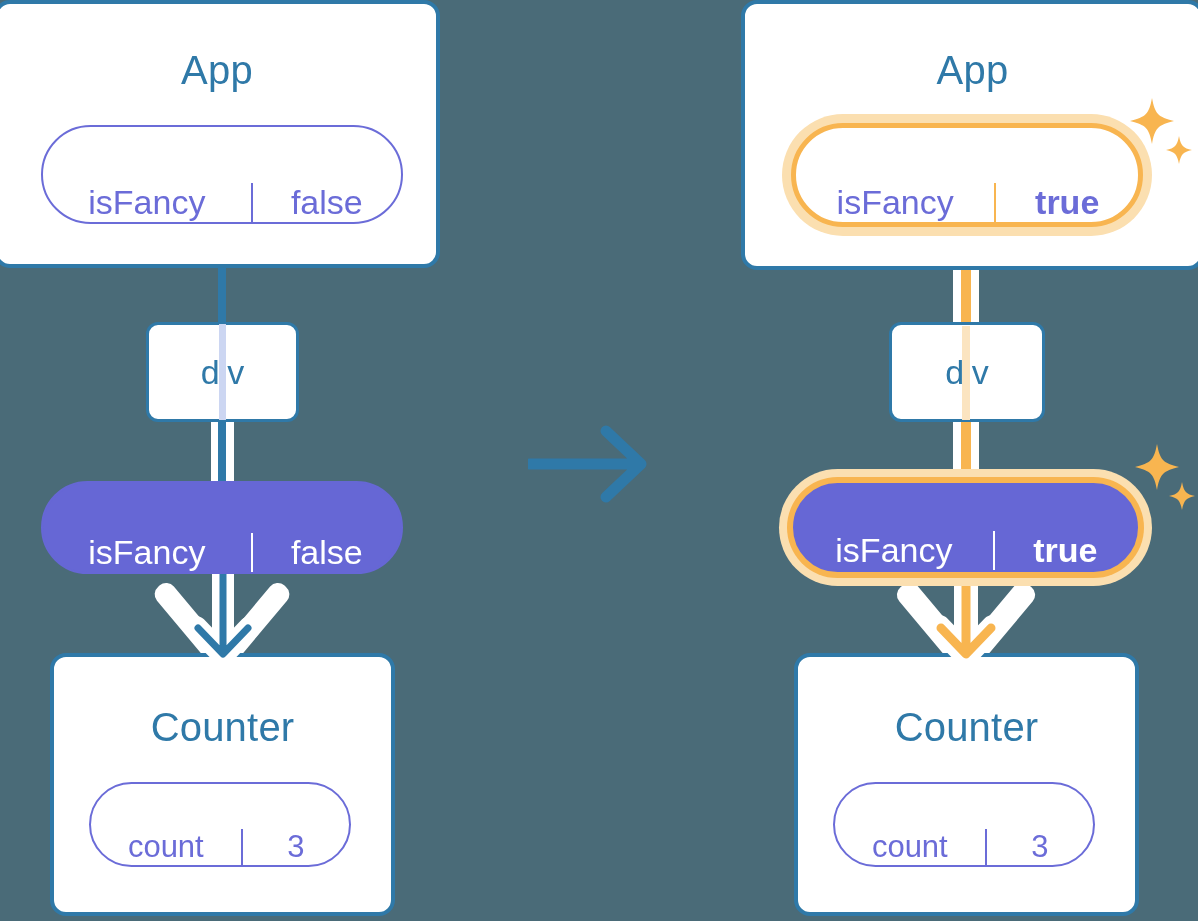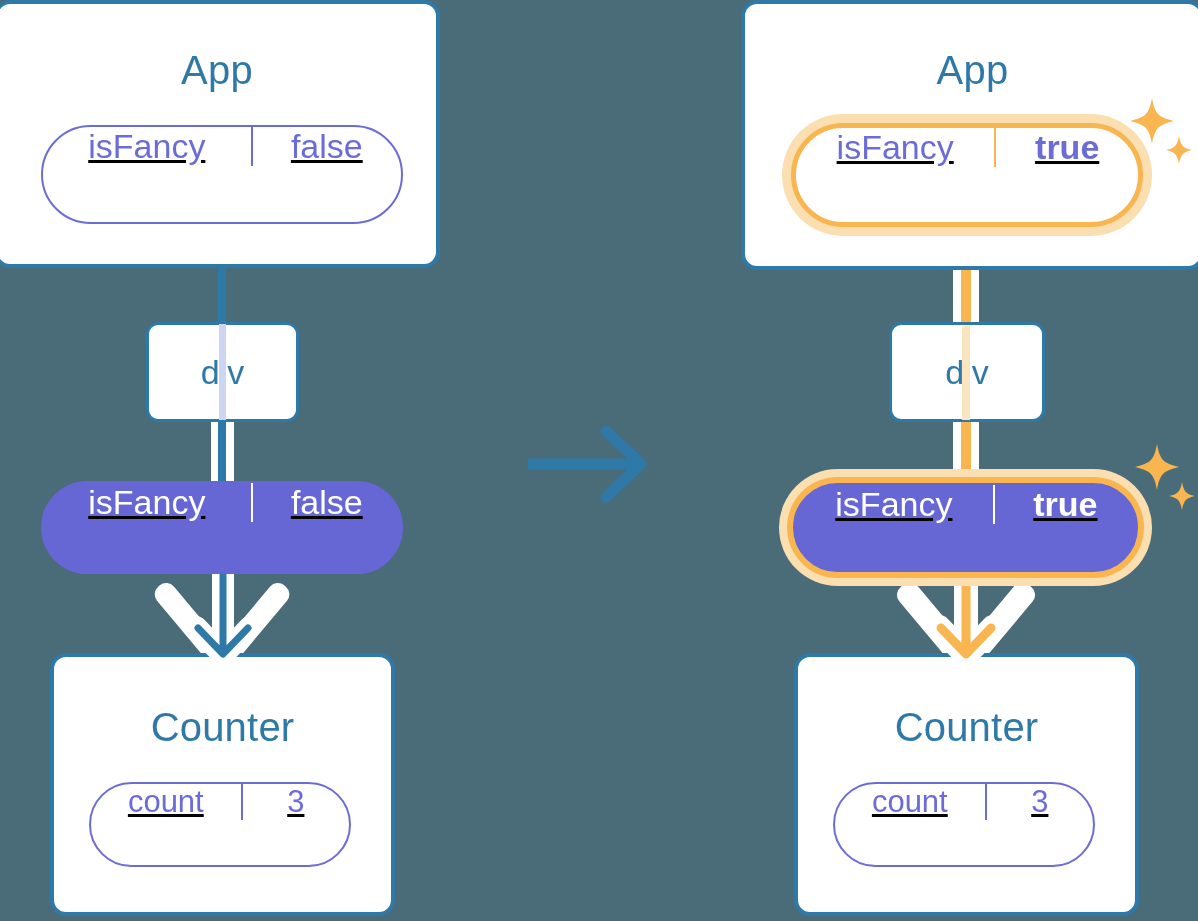--- a/index.html
+++ b/index.html
@@ -55,25 +55,24 @@
     font-size: 34px;
     z-index: 8;
   }
   .divbox span { position: relative; z-index: 2; }
 
   
   .pill {
     position: absolute;
     box-sizing: border-box;
     display: flex;
-    align-items: flex-start;
+    align-items: flex-end;
     border-radius: 999px;
     overflow: hidden;
     z-index: 12;
-    text-decoration: underline;
   }
   .pill .seg {
     display: flex;
     align-items: center;
     justify-content: center;
     box-sizing: border-box;
     white-space: nowrap;
   }
   .pill .seg-key { flex: 0 0 58%; }
   .pill .seg-val { flex: 1 1 auto; }

